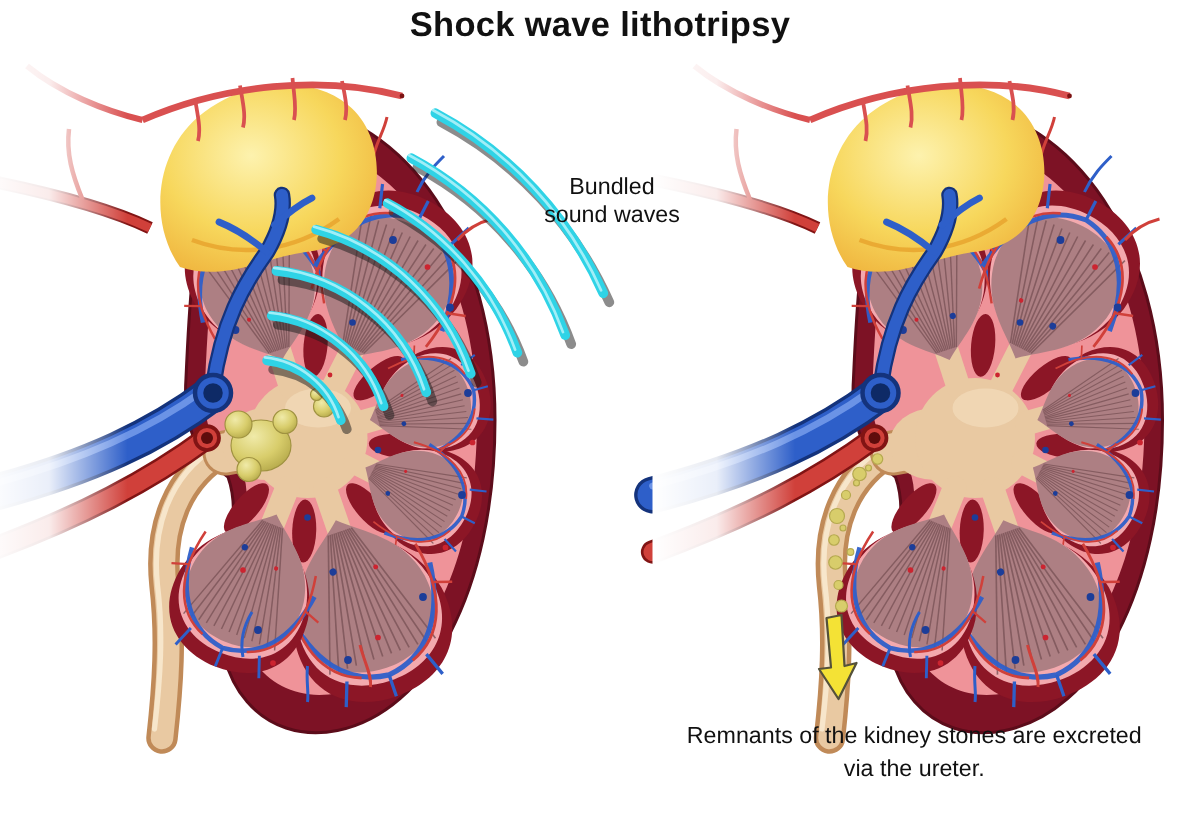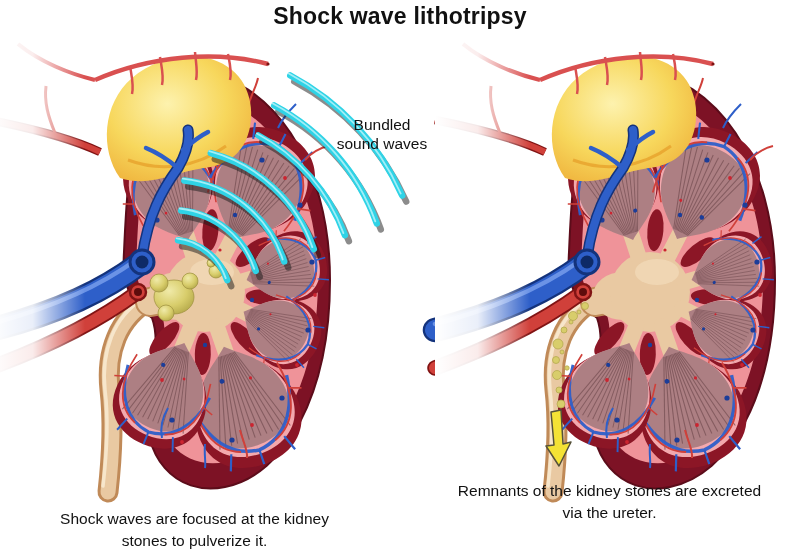--- a/index.html
+++ b/index.html
@@ -1,21 +1,21 @@
 <!DOCTYPE html>
 <html style="--c-background: #ffffff; --c-text: #111111; --c-cortex_outer: #7d1225; --c-cortex_inner: #ef9399; --c-pyramid: #ad7f83; --c-calyx: #8c1626; --c-renal_pelvis: #e9c9a2; --c-ureter_edge: #c08a58; --c-adrenal: #f7d75c; --c-vein: #2e5fc9; --c-vein_dark: #14337c; --c-artery: #d0403a; --c-artery_dark: #811414; --c-stone: #d8cd6b; --c-wave: #2fd3e6; --c-arrow: #f4e235;"><head>
 <meta charset="utf-8">
 <style>
   html,body{margin:0;padding:0;background:#fff;}
   .stage{position:relative;width:776px;height:554px;background:var(--c-background,#fff);
          font-family:"Liberation Sans",sans-serif;overflow:hidden;}
   .stage svg{position:absolute;left:0;top:0;}
   .txt{position:absolute;color:var(--c-text,#111);}
   .title{top:3px;left:0;width:800px;text-align:center;font-size:23px;font-weight:bold;letter-spacing:.2px;}
-  .wave-label{left:314px;top:115px;width:136px;text-align:center;font-size:15.5px;line-height:1.25;white-space:pre-line;}
+  .wave-label{left:340px;top:115px;width:136px;text-align:center;font-size:15.5px;line-height:1.25;white-space:pre-line;}
   .caption{font-size:15.5px;line-height:1.4;text-align:center;white-space:pre-line;}
   .caption.left{left:22px;top:508px;width:345px;}
   .caption.right{left:432px;top:480px;width:355px;}
 </style>
 </head>
 <body>
 
 <div class="stage">
 
 <svg width="800" height="554" viewBox="0 0 800 554">
@@ -272,18 +272,16 @@
     </g>
     <g transform="translate(445,0)">
       <path d="M106,412 L116,410 L118,444 L126,442 L114,466 L101,446 L109,445 Z" style="fill:var(--c-arrow,#f4e235)" stroke="#55513a" stroke-width="1.5" stroke-linejoin="round"></path>
     </g>
   </g>
 </svg>
 
 <div class="txt title">Shock wave lithotripsy</div>
 <div class="txt wave-label">Bundled
 sound waves</div>
-<div class="txt caption left">Shock waves are focused at the kidney
-stones to pulverize it.</div>
 <div class="txt caption right">Remnants of the kidney stones are excreted
 via the ureter.</div>
 
 </div>
 
 </body></html>

